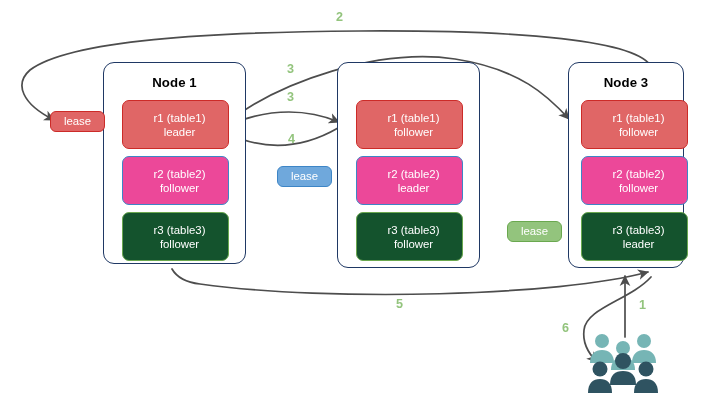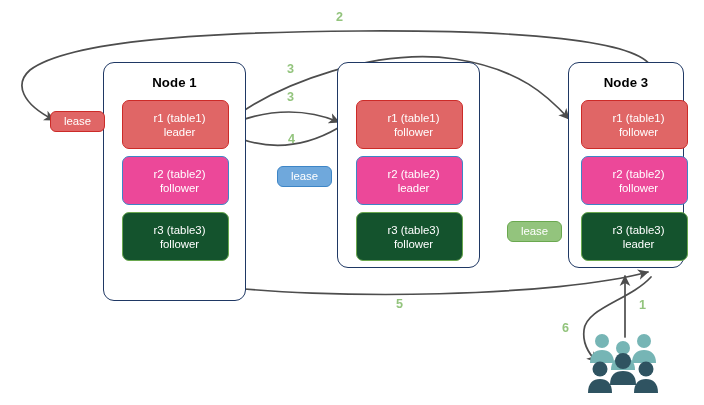--- a/index.html
+++ b/index.html
@@ -111,21 +111,21 @@
       <path d="M 338 128 C 300 150 262 150 226 133" marker-end="url(#arrow)"></path>
 
       <path d="M 648 272 C 560 296 330 302 200 284 C 183 282 176 276 172 269" marker-start="url(#arrow)"></path>
 
       <path d="M 625 337 L 625 276" marker-end="url(#arrow)"></path>
 
       <path d="M 651 277 C 630 300 586 308 584 330 C 582 345 590 355 597 362" marker-end="url(#arrow)"></path>
     </g>
   </svg>
 
-  <div class="node-box" style="left:103px; top:62px; width:143px; height:239px;">
+  <div class="node-box" style="left:103px; top:62px; width:143px; height:202px;">
     <div class="node-title" style="top:12px;">Node 1</div>
 
     <div class="range-box r-red" style="left:18px; top:37px; width:107px; height:49px;">
       <span class="l1">r1 (table1)</span>
       <span class="l2">leader</span>
     </div>
 
     <div class="range-box r-blue" style="left:18px; top:93px; width:107px; height:49px;">
       <span class="l1">r2 (table2)</span>
       <span class="l2">follower</span>

